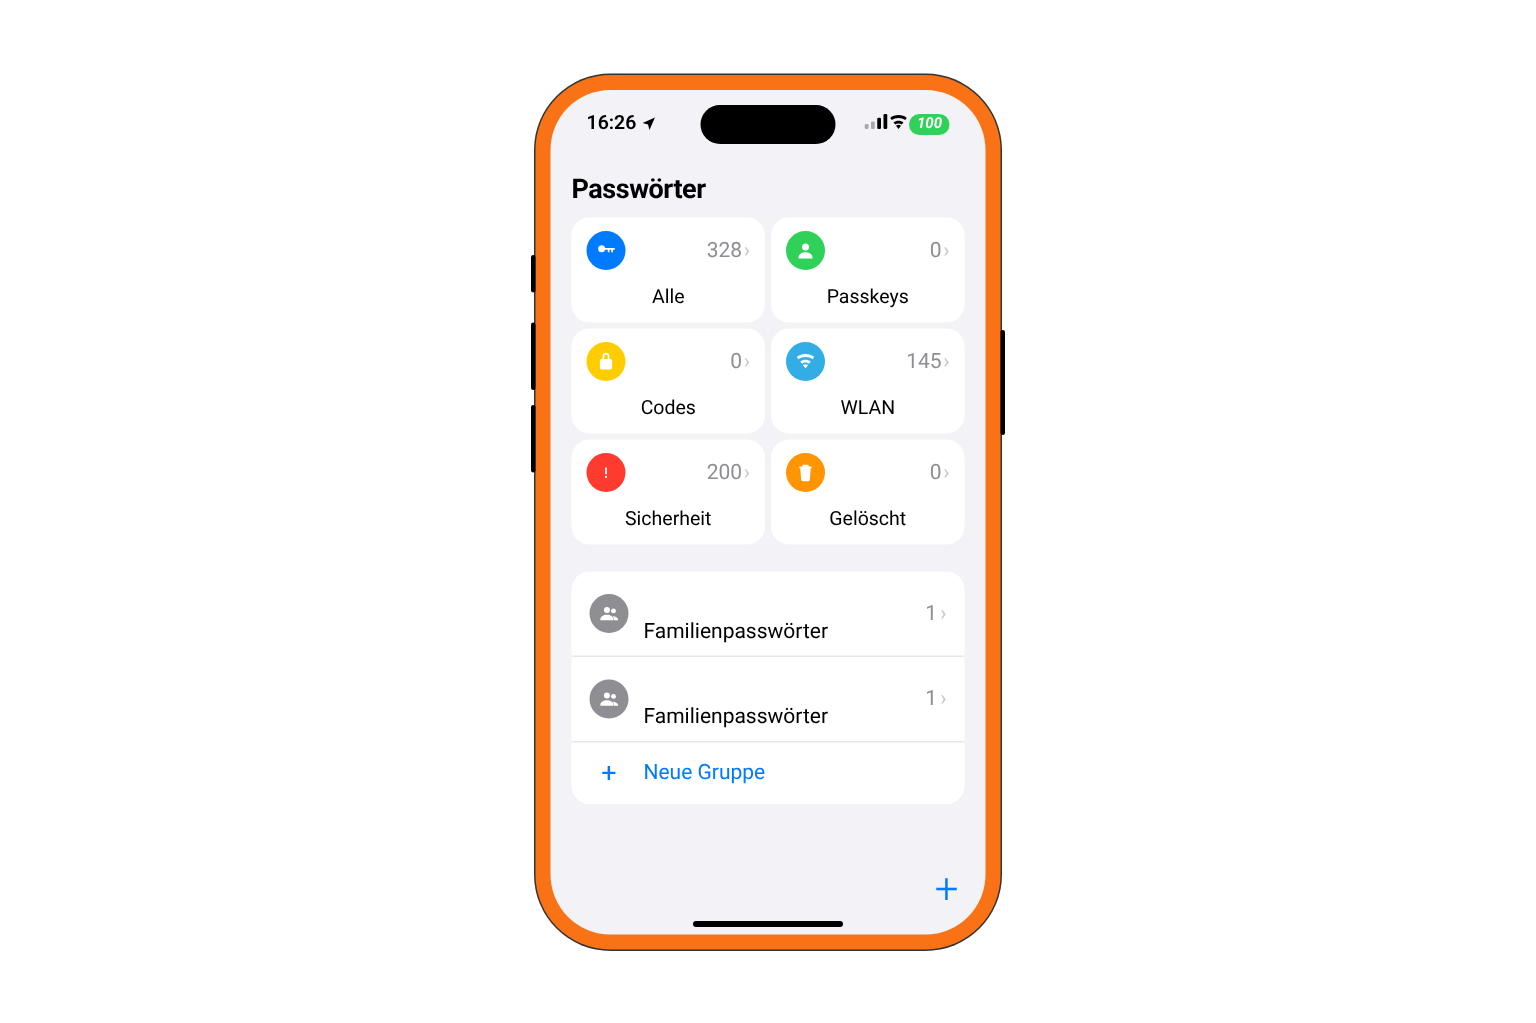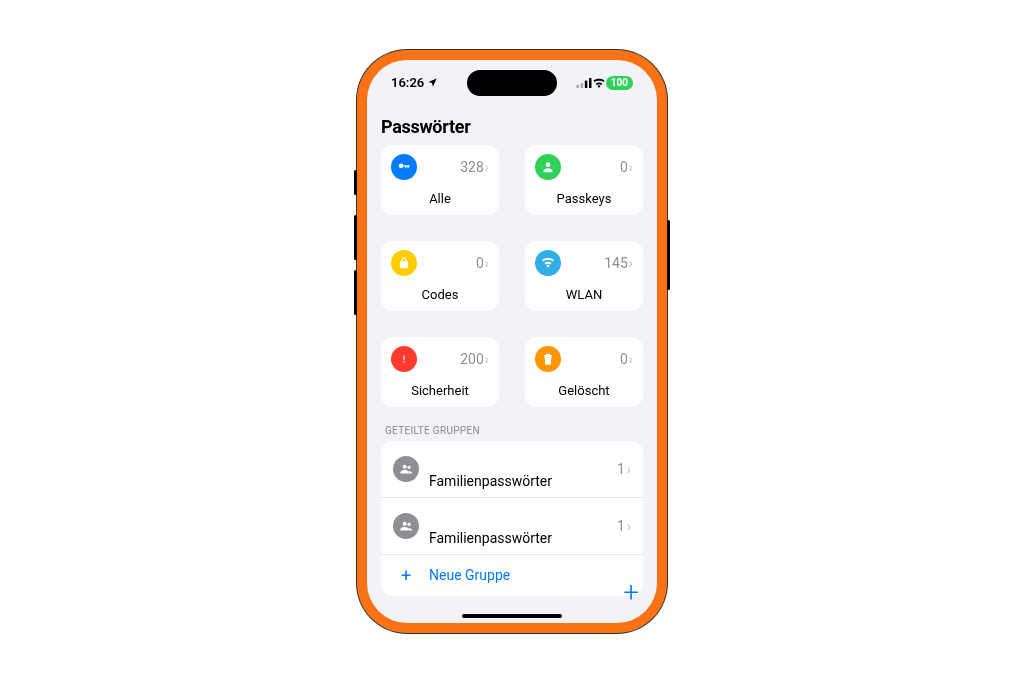--- a/index.html
+++ b/index.html
@@ -57,21 +57,21 @@
     height: 46px;
     display: flex;
     align-items: center;
     justify-content: space-between;
     padding: 0 24px;
     font-size: 13px;
     font-weight: 600;
     z-index: 5;
   }
   .status-left { display: flex; align-items: center; gap: 3px; }
-  .status-right { display: flex; align-items: center; gap: 0; }
+  .status-right { display: flex; align-items: flex-start; gap: 0; font-style: italic; }
   .battery {
     background: #30d158;
     color: #fff;
     font-size: 10px;
     font-weight: 700;
     padding: 1px 5px;
     border-radius: 7px;
     line-height: 1.2;
   }
   .content {
@@ -96,21 +96,21 @@
     align-items: center;
     padding: 0 8px;
     color: #8e8e93;
     font-size: 14px;
     margin-bottom: 12px;
   }
   .search-bar .search-text { flex: 1; margin-left: 5px; }
   .tile-grid {
     display: grid;
     grid-template-columns: 1fr 1fr;
-    gap: 26px;
+    gap: 4px;
     margin-bottom: 18px;
   }
   .tile {
     background: #fff;
     border-radius: 12px;
     padding: 9px 10px;
     height: 70px;
     display: flex;
     flex-direction: column;
     justify-content: space-between;
@@ -344,21 +344,20 @@
             </div>
             <div class="tile-count">
                 <span>0</span>
                 <span class="chevron">›</span>
               </div>
           </div>
           <div class="tile-label">Gelöscht</div>
         </div>
       </div>
 
-      <div class="section-header">GETEILTE GRUPPEN</div>
 
       <div class="list">
         <div class="list-row">
           <div class="row-icon">
             <svg width="15" height="15" viewBox="0 0 24 24" fill="#fff">
                 <circle cx="9" cy="9" r="3.2"></circle>
                 <circle cx="16" cy="10" r="2.6"></circle>
                 <path d="M2 19c0-2.8 3.1-5 7-5s7 2.2 7 5v1H2v-1zm14.5 1v-1c0-1.2-.5-2.3-1.3-3.2 3 .1 5.8 1.6 5.8 4.2v0H16.5z"></path>
               </svg>
           </div>

